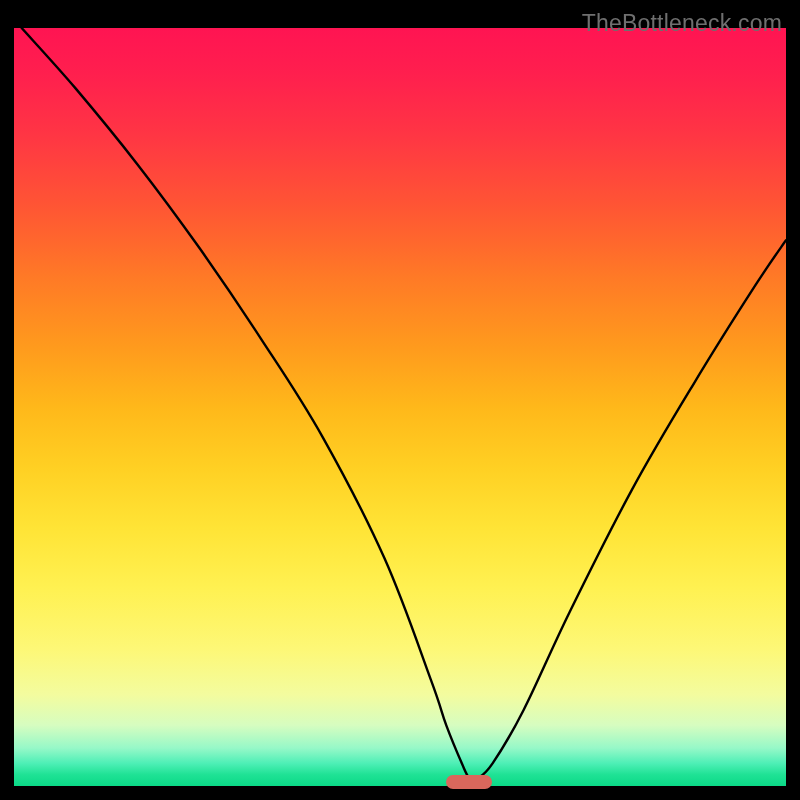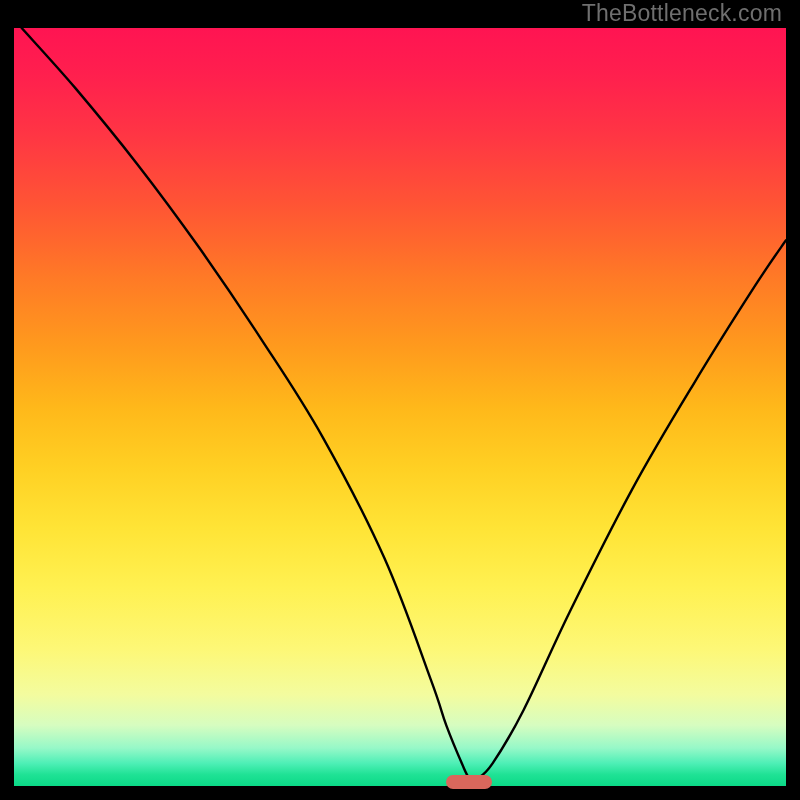--- a/index.html
+++ b/index.html
@@ -14,21 +14,21 @@
   .frame {
     position: absolute;
     left: 14px;
     top: 18px;
     width: 772px;
     height: 768px;
     background: #000;
   }
   .watermark {
     position: absolute;
-    top: 0px;
+    top: 10px;
     right: 18px;
     color: #6f6f6f;
     font-size: 23px;
     font-weight: 500;
     letter-spacing: 0.2px;
     z-index: 10;
   }
   .plot {
     position: absolute;
     left: 0;

